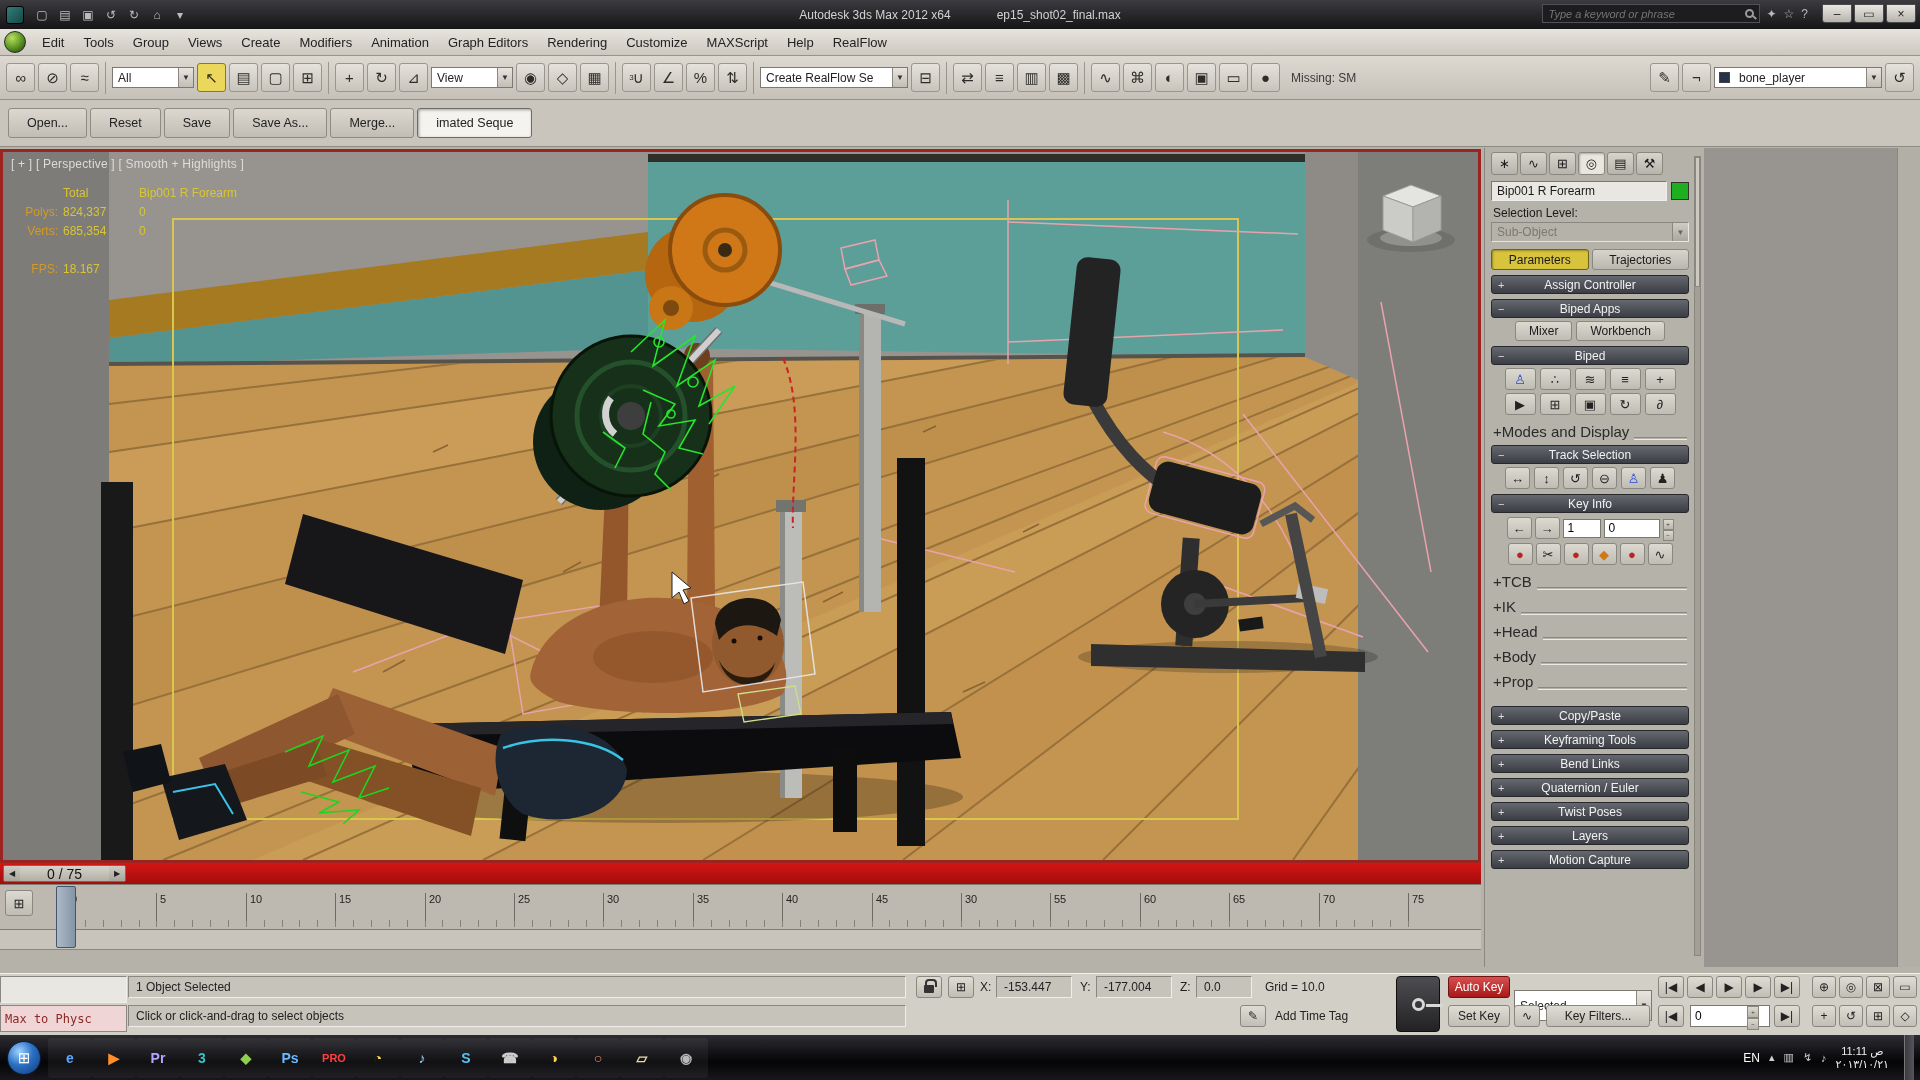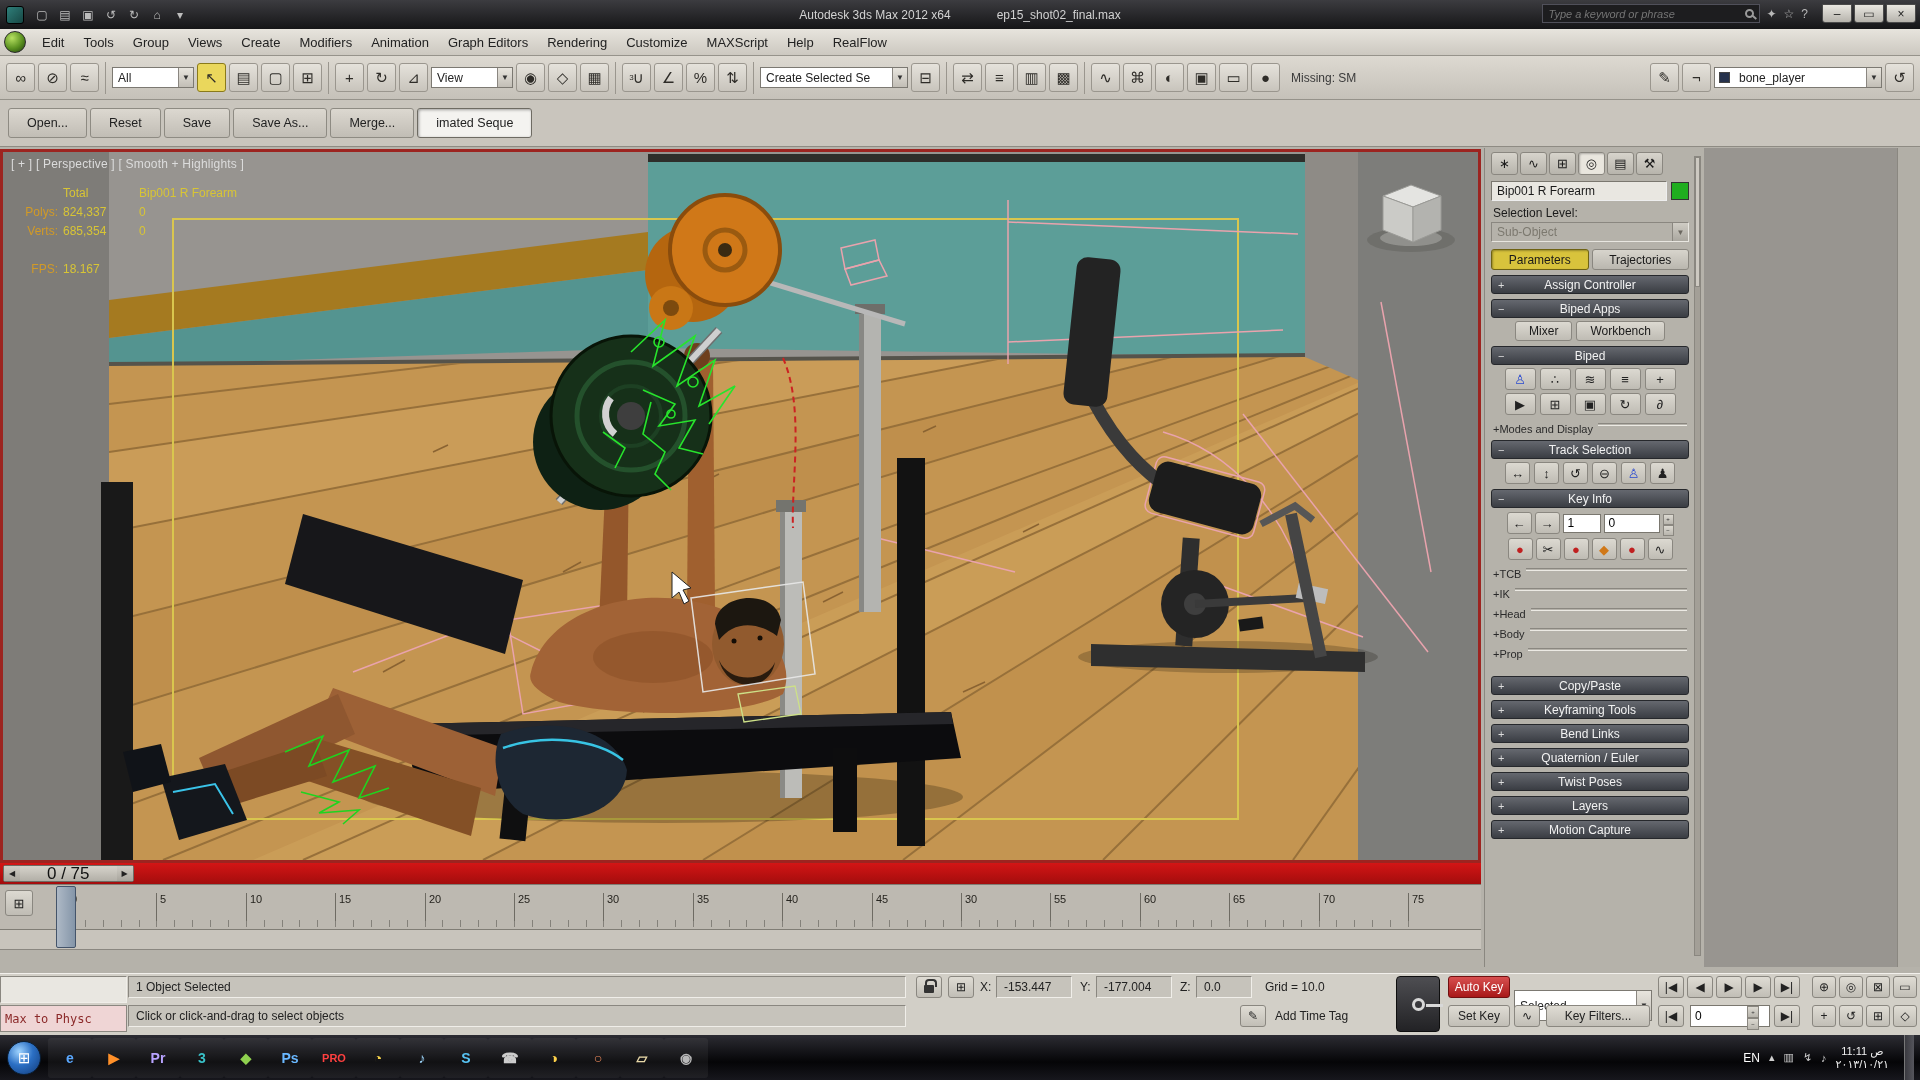--- a/index.html
+++ b/index.html
@@ -58,21 +58,21 @@
   .vs-line{display:flex}
   .vs-lab{width:52px;text-align:right;color:#d29a26;padding-right:5px}
   .vs-val{width:76px;color:#d8c535}
   .vs-col2{color:#d8c535}
   .vs-fps{margin-top:19px}
 
   
   .timeslider{position:absolute;left:0;top:863px;width:1481px;height:21px;background:linear-gradient(#d31515,#a30d0d);display:flex;align-items:center;z-index:5}
   .ts-handle{display:flex;align-items:center;height:17px;margin-left:3px;background:linear-gradient(#d6d3cb,#b2afa7);border:1px solid #6e6b63;border-radius:2px}
   .ts-arrow{width:16px;height:100%;display:flex;align-items:center;justify-content:center;font-size:8px;color:#222;background:linear-gradient(#cfccc4,#a8a59d)}
-  .ts-text{padding:0 27px;font-size:17px;color:#111}
+  .ts-text{padding:0 27px;font-size:14px;color:#111}
   .ruler{position:absolute;left:0;top:884px;width:1481px;height:46px;background:#bdb9b1;border-top:1px solid #807d75;border-bottom:1px solid #807d75}
   .ruler::before{content:"";position:absolute;left:67px;width:1342px;bottom:2px;height:7px;
     background:repeating-linear-gradient(90deg,#84817a 0 1px,transparent 1px 17.88px)}
   .tick{position:absolute;top:8px;font-size:11px;color:#26241f;border-left:1px solid #6e6b63;padding-left:3px;height:28px}
   .trackbar{position:absolute;left:0;top:930px;width:1481px;height:20px;background:#c8c4bc;border-bottom:1px solid #8a8780}
   .slider-handle{position:absolute;left:56px;top:886px;width:20px;height:62px;background:linear-gradient(90deg,#aeb9c6,#8495a8);border:1px solid #44546a;border-radius:2px;z-index:6}
   .mini-curve-btn{position:absolute;left:5px;top:890px;width:28px;height:26px;background:linear-gradient(#dcd9d1,#bfbcb4);border:1px solid #8a8780;border-radius:3px;display:flex;align-items:center;justify-content:center;font-size:13px;z-index:6}
 
   
   .statusbar{position:absolute;left:0;top:973px;width:1920px;height:62px;background:#d2cfc7;border-top:1px solid #f2f0ec;z-index:10}
@@ -124,21 +124,21 @@
   .cp-sel-dis .sarrow{width:16px;height:100%;background:linear-gradient(#cfccc4,#aaa79f);border-left:1px solid #8a8780;display:flex;align-items:center;justify-content:center;font-size:8px;color:#6a675f}
   .cp-ptabs{display:flex;gap:3px;margin:7px 2px 2px}
   .ptab{flex:1;height:21px;display:flex;align-items:center;justify-content:center;font-size:12px;border:1px solid #8a8780;border-radius:3px;background:linear-gradient(#d7d4cc,#bab7af)}
   .ptab.active{background:#d8c33c;border-color:#6e6214;box-shadow:inset 1px 1px 2px rgba(0,0,0,.3)}
   .rollout{height:19px;margin:5px 2px 2px;background:linear-gradient(#65686f,#3a3d43);border:1px solid #26282c;border-radius:3px;color:#f2f2f2;font-size:12px;display:flex;align-items:center;justify-content:center;position:relative}
   .rollout .pm{position:absolute;left:6px;font-size:11px;color:#ddd}
   .btnrow{display:flex;gap:4px;justify-content:center;margin:3px 0}
   .cpbtn{height:20px;padding:0 13px;background:linear-gradient(#dcd9d1,#bfbcb4);border:1px solid #8a8780;border-radius:3px;font-size:12px;display:flex;align-items:center}
   .ibtn{width:31px;height:22px;background:linear-gradient(#dcd9d1,#bfbcb4);border:1px solid #8a8780;border-radius:3px;display:flex;align-items:center;justify-content:center;font-size:13px;color:#222;flex:none}
   .ibtn.sm{width:25px}
-  .subsec{display:flex;align-items:flex-start;gap:5px;margin:8px 4px 0;font-size:11px;color:#2a2a2a}
+  .subsec{display:flex;align-items:flex-end;gap:5px;margin:8px 4px 0;font-size:15px;color:#2a2a2a}
   .subsec .line{flex:1;height:3px;border-top:1px solid #8a8780;border-bottom:1px solid #eceae4}
   .keyrow{display:flex;align-items:center;gap:3px;margin:4px 2px;justify-content:center}
   .numfield{height:19px;background:#fff;border:1px solid #7a776f;display:flex;align-items:center;padding:0 4px;font-size:12px}
   .numfield input{border:none;outline:none;background:transparent;font-family:inherit;font-size:12px;width:100%}
   .spin{display:flex;flex-direction:column;width:11px;height:19px}
   .spin span{flex:1;font-size:6px;line-height:9px;text-align:center;background:linear-gradient(#dcd9d1,#b8b5ad);border:1px solid #8a8780;color:#333}
   .dot-red{color:#c02020}.dot-orange{color:#d07818}
 
   .rightgap{position:absolute;left:1704px;top:148px;width:216px;height:819px;background:#989590}
   .rightstrip{position:absolute;left:1897px;top:148px;width:23px;height:819px;background:#b2afa7;border-left:1px solid #8a8780}
@@ -225,21 +225,21 @@
     <span class="tsep"></span>
     <span class="ticonb">
         <sup class="sup3">3</sup>
         <span>∪</span>
       </span>
     <span class="ticonb">∠</span>
     <span class="ticonb">%</span>
     <span class="ticonb">⇅</span>
     <span class="tsep"></span>
     <div class="select" style="width:148px">
-      <span class="sval">Create Selected Se</span>
+      <span class="sval">Create RealFlow Se</span>
       <span class="sarrow">▼</span>
     </div>
     <span class="ticonb">⊟</span>
     <span class="tsep"></span>
     <span class="ticonb">⇄</span>
     <span class="ticonb">≡</span>
     <span class="ticonb">▥</span>
     <span class="ticonb">▩</span>
     <span class="tsep"></span>
     <span class="ticonb">∿</span>

